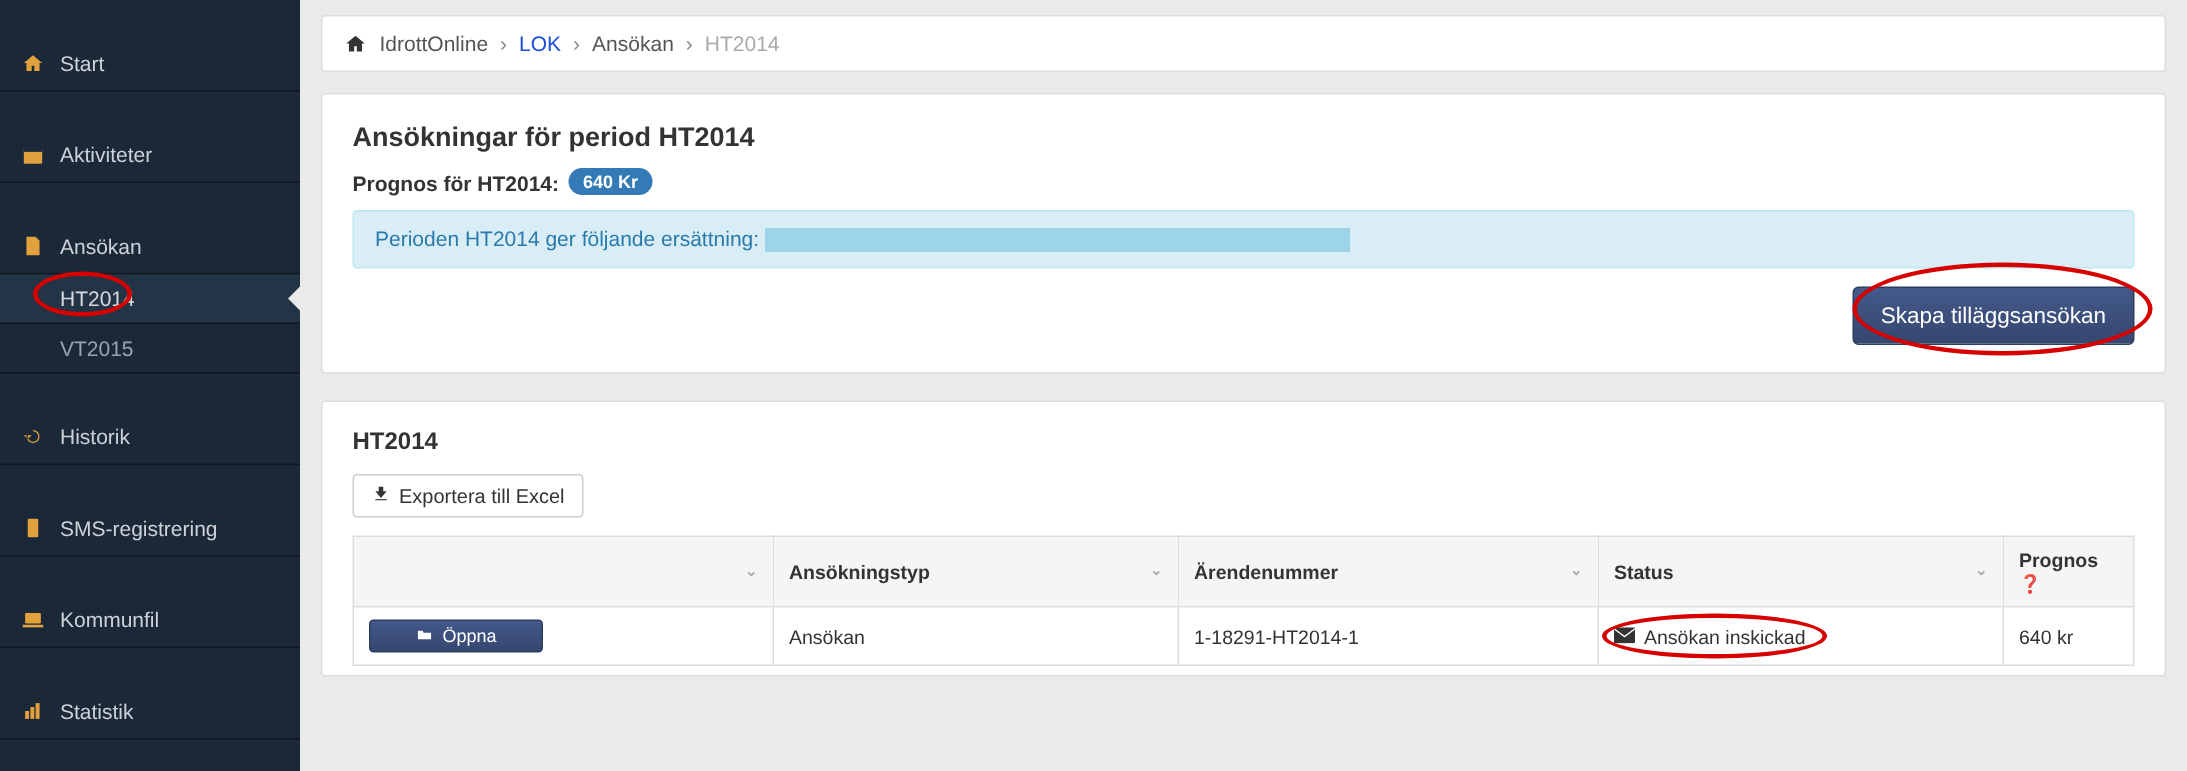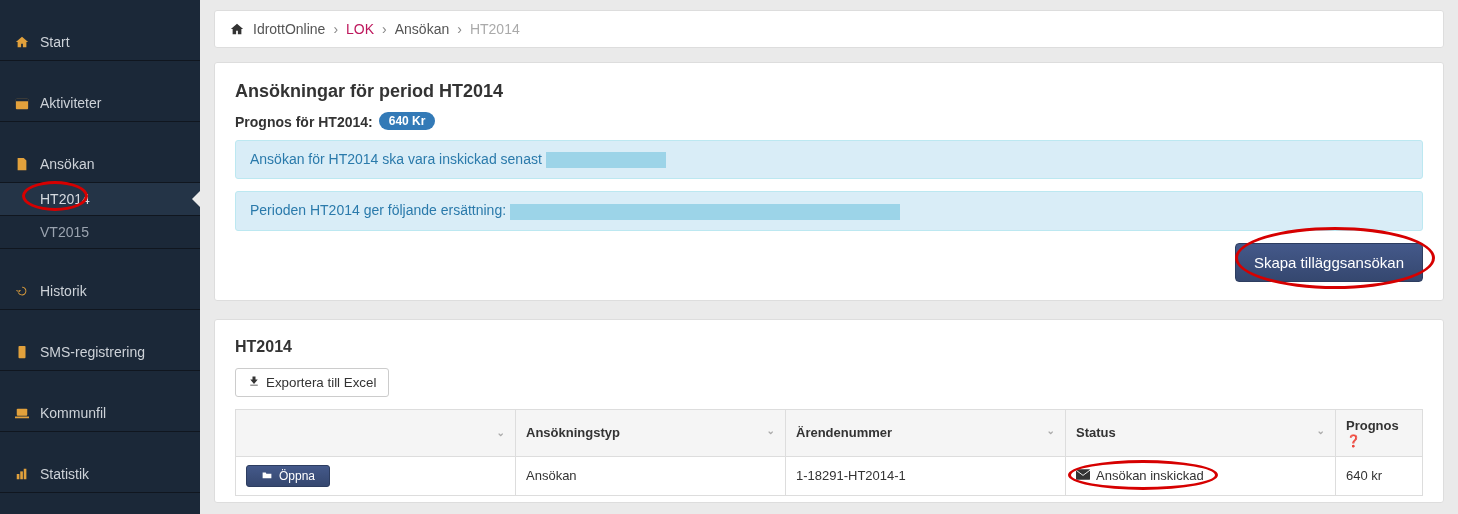--- a/index.html
+++ b/index.html
@@ -61,21 +61,21 @@
     padding: 10px 14px;
     background: #fff;
     border: 1px solid #ddd;
     border-radius: 3px;
     color: #888;
     display: flex;
     align-items: center;
     gap: 8px;
     margin-bottom: 14px;
   }
-  .breadcrumb a { color: #be185d; text-decoration: none; }
+  .breadcrumb a { color: #1d4ed8; text-decoration: none; }
   .breadcrumb .crumb-active { color: #555; font-weight: 500; }
   .panel {
     background: #fff;
     border: 1px solid #ddd;
     border-radius: 3px;
     padding: 18px 20px;
     margin-bottom: 18px;
     position: relative;
   }
   h1 { font-size: 18px; font-weight: 700; color: #333; margin-bottom: 10px; }
@@ -129,21 +129,21 @@
   table { width: 100%; border-collapse: collapse; margin-top: 12px; }
   th, td { border: 1px solid #ddd; padding: 8px 10px; text-align: left; font-size: 13px; color: #333; background:#fff;}
   th { background: #f5f5f5; font-weight: 600; position: relative; }
   th .sort-caret { float: right; color: #aaa; font-size: 10px; }
   .btn-open {
     background: #3a4e78;
     background: linear-gradient(#44598a, #35476f);
     color: #fff;
     border: 1px solid #2d3d60;
     border-radius: 3px;
-    padding: 3px 14px;
+    padding: 3px 30px;
     font-size: 12px;
     cursor: pointer;
     display: inline-flex; align-items:flex-start; gap:6px;
   }
   .status-cell { display:inline-flex; align-items:center; gap:6px; position:relative;}
   .circle-highlight {
     position: absolute;
     border: 3px solid #d60000;
     border-radius: 50%;
     pointer-events: none;
@@ -246,24 +246,20 @@
     <a href="#" class="crumb-active" style="color:#555;">Ansökan</a>
     <span>›</span>
     <span style="color:#aaa;">HT2014</span>
   </div>
 
   <div class="panel">
     <h1>Ansökningar för period HT2014</h1>
     <div class="prognos-line">
       <span>Prognos för HT2014:</span>
       <span class="badge-pill">640 Kr</span>
-    </div>
-    <div class="alert-info">
-      <span>Ansökan för HT2014 ska vara inskickad senast</span>
-      <span class="mask" style="width:120px;"></span>
     </div>
     <div class="alert-info">
       <span>Perioden HT2014 ger följande ersättning:</span>
       <span class="mask" style="width:390px;"></span>
     </div>
     <div class="btn-primary-wrap">
       <button class="btn-primary">Skapa tilläggsansökan</button>
       <span class="circle-highlight" style="right:-12px; top:-16px; width:200px; height:62px;"></span>
     </div>
   </div>

